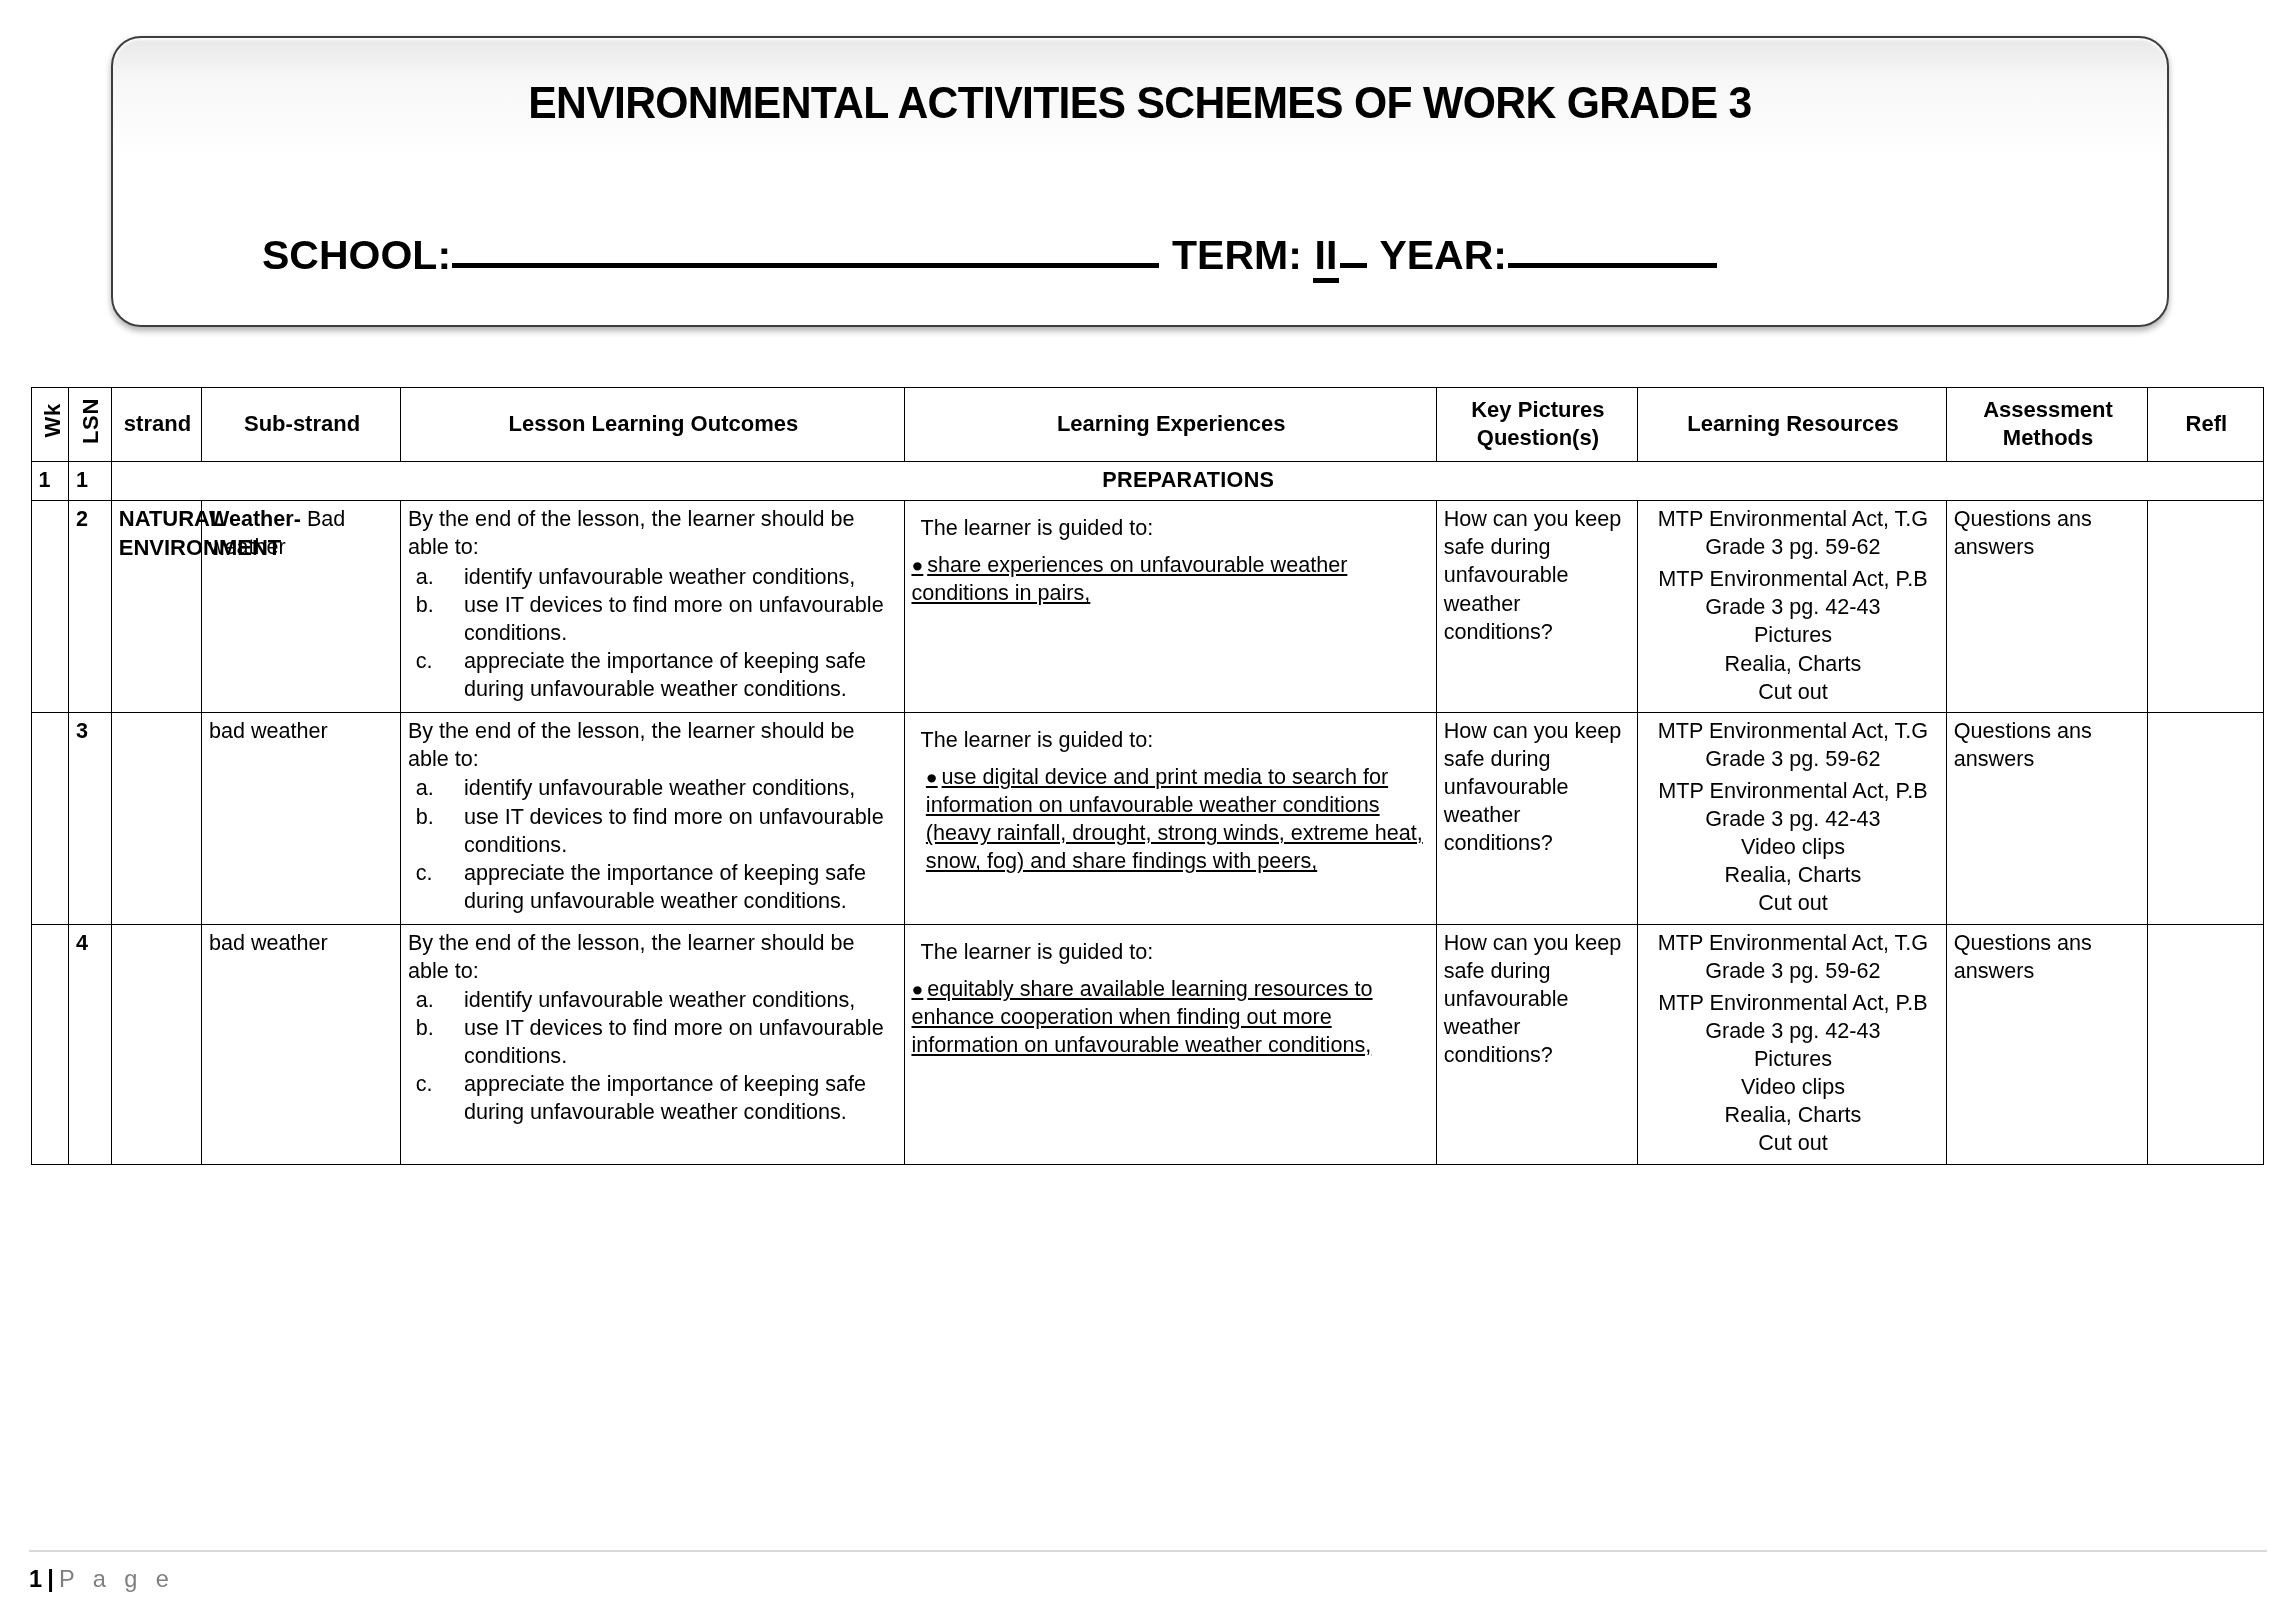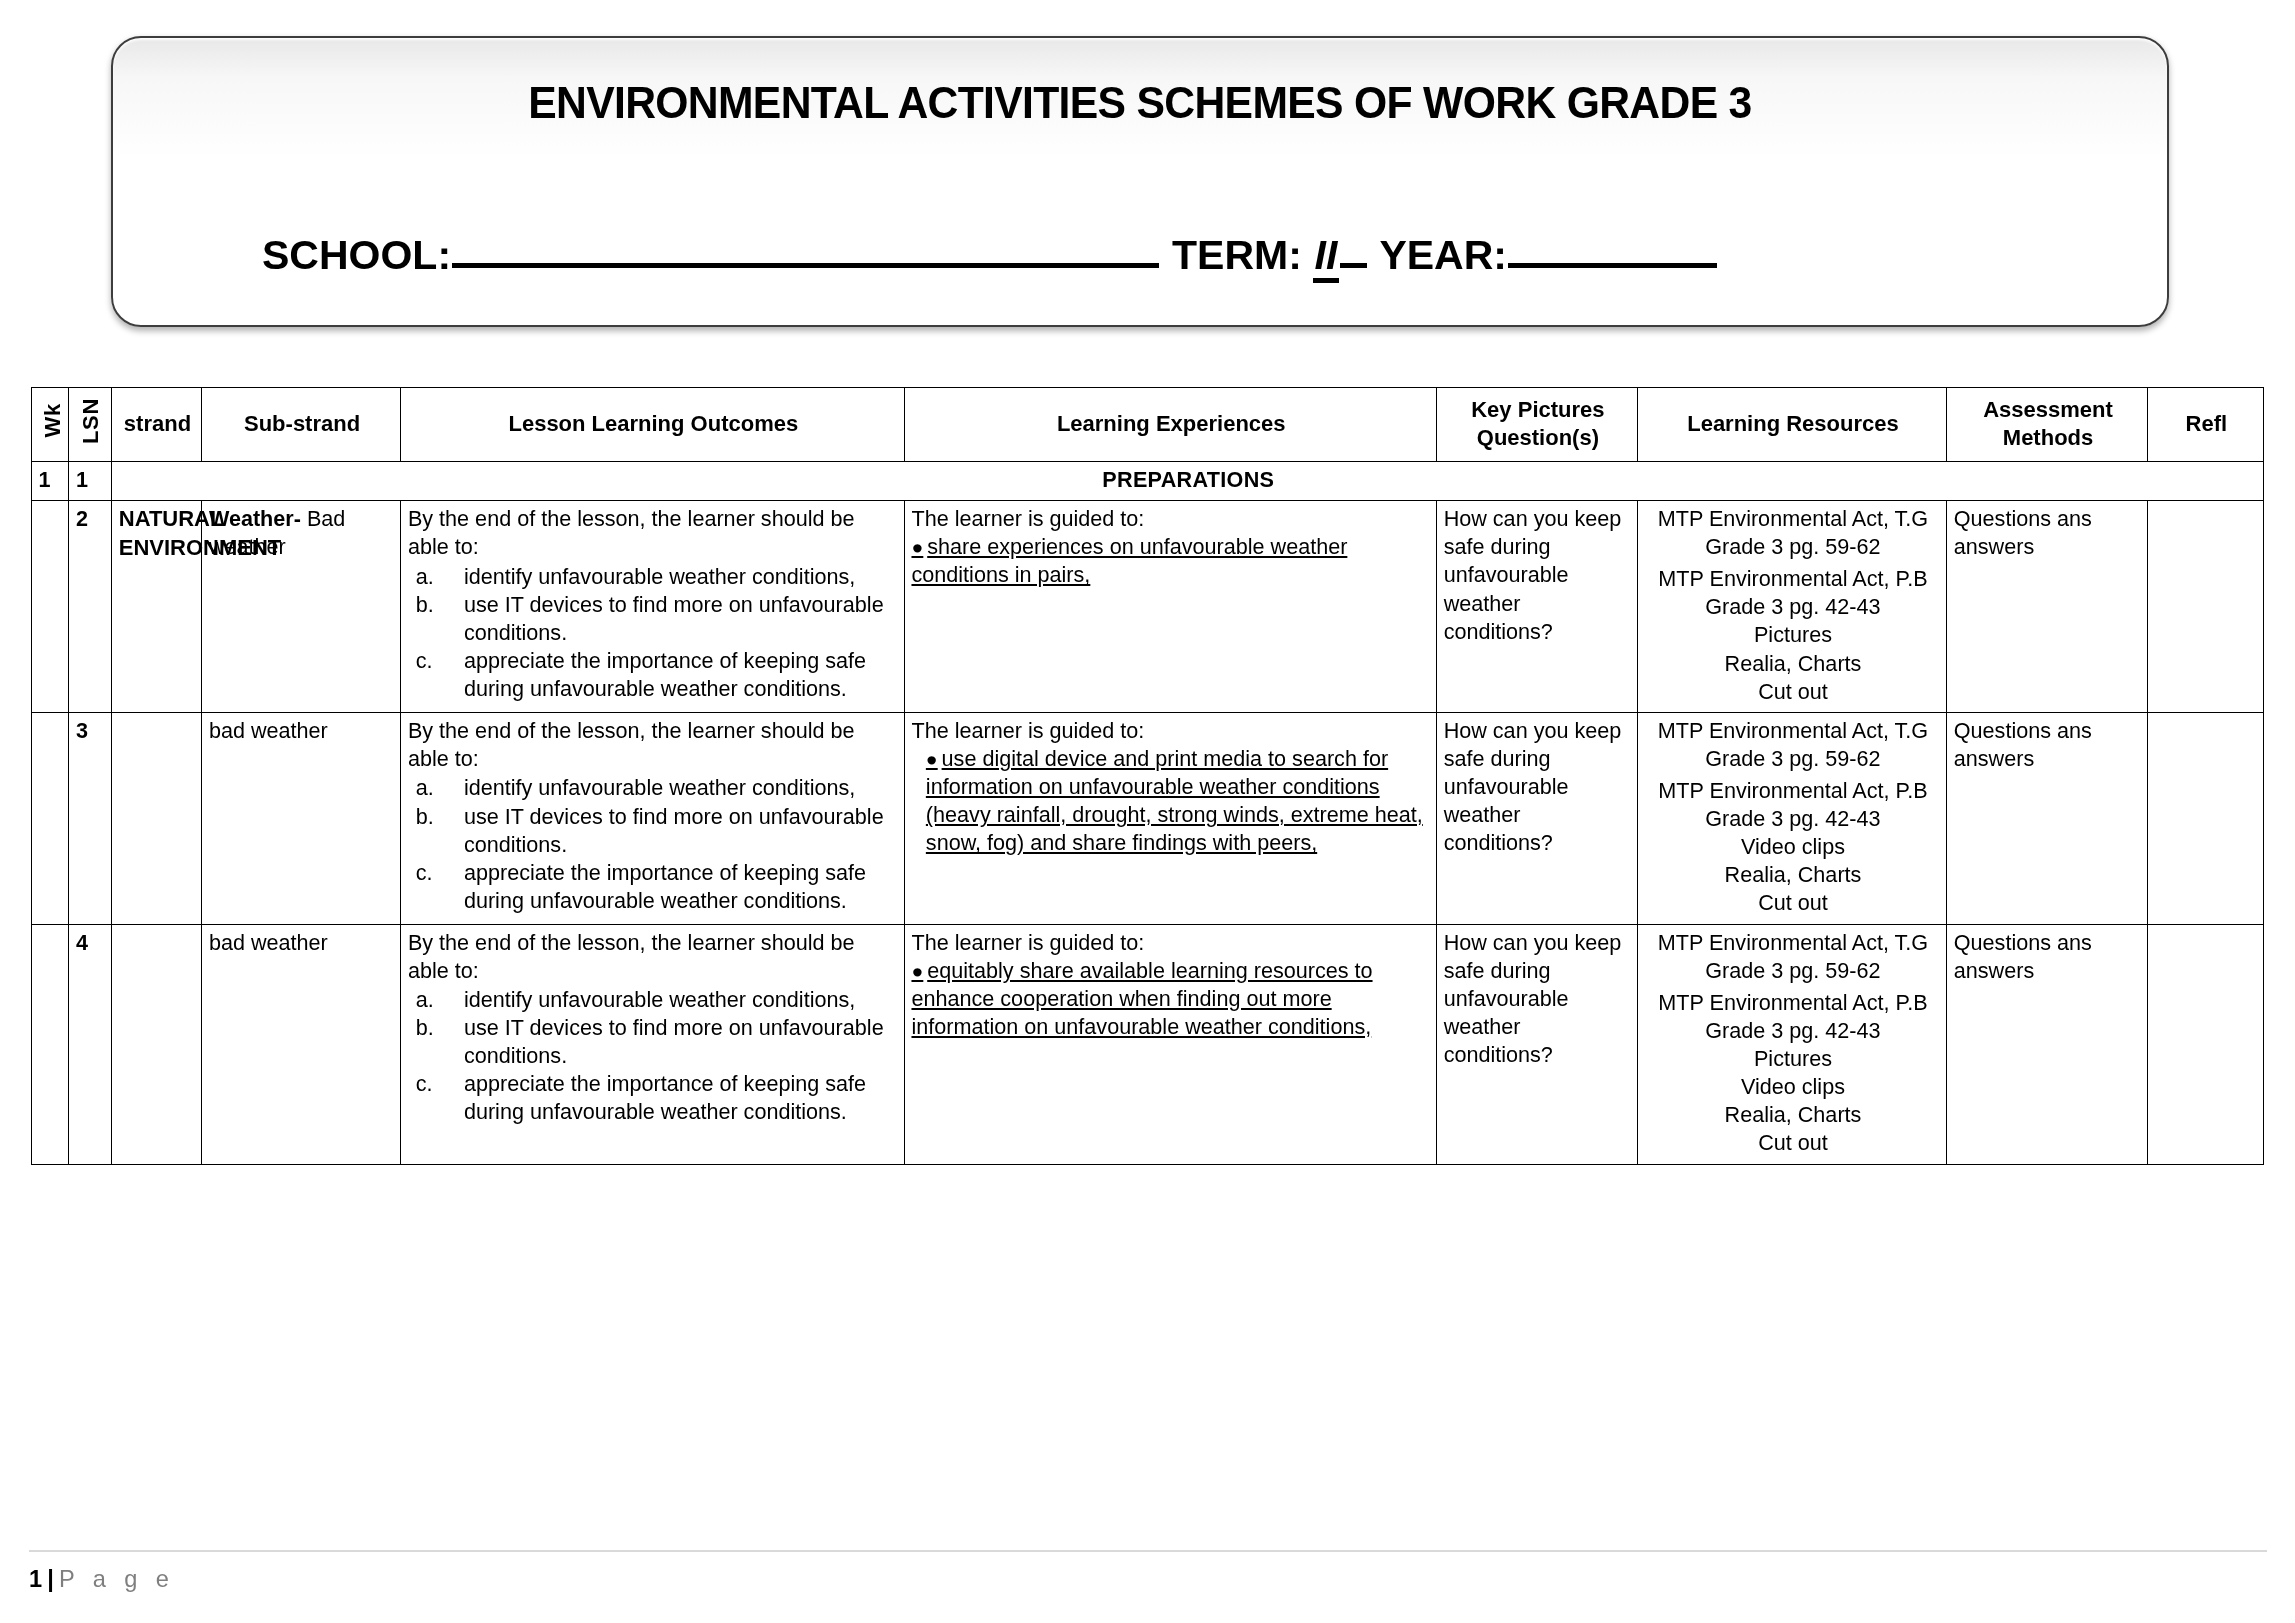--- a/index.html
+++ b/index.html
@@ -74,21 +74,20 @@
     margin: 0 1.3px;
   }
   .blank.teacher-b { width: 772px; }
   .blank.school-b  { width: 707px; }
   .blank.term-b    { width: 27.5px; }
   .blank.year-b    { width: 209px; }
   .term-val {
     font-weight: bold;
     border-bottom: 5.9px solid #000;
     padding: 0 1.3px;
-    font-style: italic;
   }
 
   
   table.sow {
     position: absolute;
     left: 31px;
     top: 387px;
     width: 2233px;
     border-collapse: collapse;
     table-layout: fixed;
@@ -161,21 +160,21 @@
     position: relative;
     padding-left: 56px;
     margin: 0;
     line-height: 1.30;
   }
   ol.outcomes li .marker {
     position: absolute;
     left: 7.9px;
     top: 0;
   }
-  .le-lead { margin: 0; }
+  .le-lead { margin: 9px; }
   .le-bullet {
     margin: 0;
     padding-left: 0;
     text-indent: 0;
     text-decoration: underline;
   }
   .le-bullet .dot {
     font-size: 19.6px;
     line-height: 1;
     padding-right: 3.9px;

